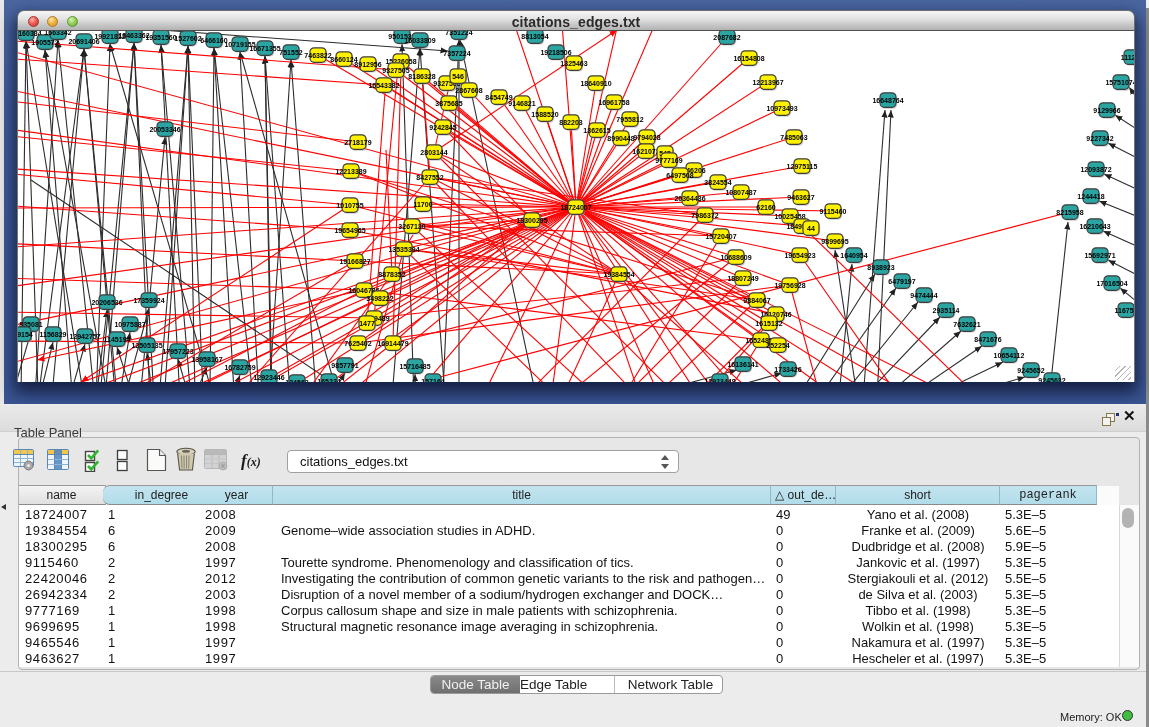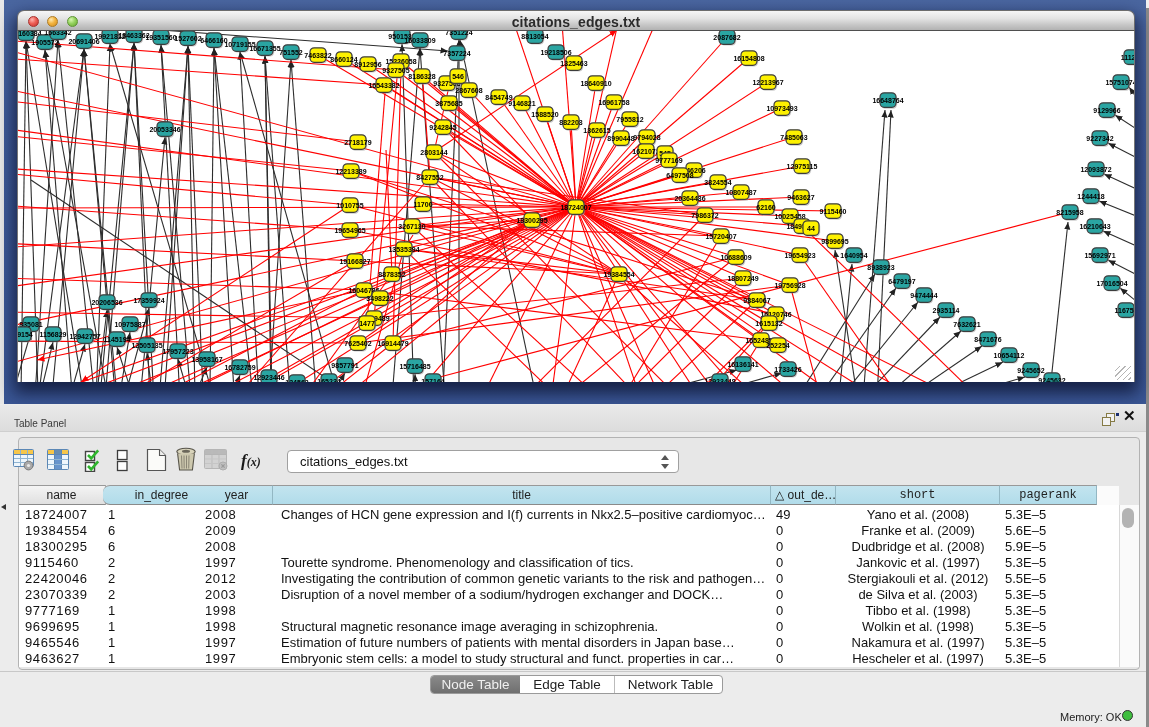--- a/index.html
+++ b/index.html
@@ -20,21 +20,21 @@
 #tl1 { left:9.5px; background:radial-gradient(circle at 35% 30%,#ffb3ae,#ee6056 45%,#d3403a 80%); border:1px solid #a8322e; }
 #tl2 { left:29px; background:radial-gradient(circle at 35% 30%,#ffe9b0,#f3b440 45%,#dd9a2b 80%); border:1px solid #ad7a24; }
 #tl3 { left:48.5px; background:radial-gradient(circle at 35% 30%,#d8f7b1,#96d35f 45%,#77b641 80%); border:1px solid #5e9434; }
 #canvas { left:0; top:21px; width:1118px; height:351px; background:#ffffff; overflow:hidden;
   border-left:1px solid #777; border-right:1px solid #777; }
 #grip { right:3px; bottom:2px; width:16px; height:14px;
   background:repeating-linear-gradient(135deg, transparent 0 3px, #b5b5b5 3px 4px); }
 #panel { left:0; top:404px; width:1146px; height:323px; background:#ececec; }
 #phead { left:0; top:405px; width:1146px; height:27px;
   background:linear-gradient(180deg,#e9e9e9,#dcdcdc); border-bottom:1px solid #cfcfcf; }
-#phead span { position:absolute; left:14px; top:13px; font-size:10px; color:#3a3a3a; }
+#phead span { position:absolute; left:14px; top:20px; font-size:13px; color:#3a3a3a; }
 #closex { left:1123px; top:407px; font-size:15px; font-weight:bold; color:#111; }
 #container { left:18px; top:437px; width:1122px; height:233px;
   background:#e7e7e7; border:1px solid #b3b3b3; border-radius:4px; }
 #tbl { left:19px; top:505px; width:1100px; height:162px; background:#fff; }
 .th { top:485px; height:20px; background:linear-gradient(180deg,#c3e4ef,#b1dcea);
   border-right:1px solid #93b7c3; border-top:1px solid #999; border-bottom:1px solid #8a8a8a;
   font-size:12px; color:#222; text-align:center; line-height:19px; white-space:nowrap; overflow:hidden; }
 .thg { background:linear-gradient(180deg,#f4f4f4,#e0e0e0); border-right:1px solid #b0b0b0; }
 .trow { left:0; width:1119px; height:16px; font-size:13px; color:#111; }
 .trow div { top:0; height:16px; line-height:15px; white-space:nowrap; overflow:hidden; }
@@ -45,21 +45,21 @@
 .c4 { left:776px; width:55px; }
 .c5 { left:836px; width:164px; text-align:center; }
 .c6 { left:1005px; width:90px; }
 #vscroll { left:1119px; top:505px; width:20px; height:162px; background:#fafafa; border-left:1px solid #d8d8d8; }
 #vthumb { left:1122px; top:508px; width:12px; height:20px; background:#b3b3b3; border-radius:6px; }
 #hr2 { left:0; top:671px; width:1146px; height:1px; background:#c8c8c8; }
 #tabs { left:430px; top:675px; width:293px; height:19px;
   border:1px solid #9a9a9a; border-radius:4px; background:#fff; font-size:13.5px; }
 #tab1 { left:0; top:0; width:89px; height:17px; border-radius:3px 0 0 3px;
   background:linear-gradient(180deg,#8a8a8a,#6f6f6f); color:#f0f0f0; text-align:center; line-height:17px; }
-#tab2 { left:89px; top:0; width:94px; height:17px; color:#222; text-align:center; line-height:17px; }
+#tab2 { left:89px; top:0; width:94px; height:17px; color:#222; text-align:left; line-height:17px; }
 #tab3 { left:183px; top:0; width:112px; height:17px; color:#222; text-align:center; line-height:17px; border-left:1px solid #bbb; }
 #status { left:1060px; top:711px; font-size:11px; color:#222; }
 #memdot { left:1122px; top:710px; width:11px; height:11px; border-radius:50%;
   background:#3fbe3f; border:1.5px solid #333; }
 .ti { position:absolute; top:453px; }
 #combo { left:287px; top:450px; width:392px; height:23px; background:#fff;
   border:1px solid #a0a0a0; border-radius:4px; font-size:13px; color:#111; line-height:21px; padding-left:12px; }
 </style></head>
 <body>
 <div id="lstrip"></div>
@@ -1086,37 +1086,37 @@
   <svg style="position:absolute; right:7px; top:3px;" width="12" height="16">
       <path d="M6 1 L10 6 H2 z" fill="#555"></path>
       <path d="M6 15 L10 10 H2 z" fill="#555"></path>
     </svg>
 </div>
 <div class="th thg" style="left:18.5px; width:87px;">name</div>
 <div class="th" style="left:103px; width:118px;border-radius:7px;">in_degree</div>
 <div class="th" style="left:201px; width:72px;">year</div>
 <div class="th" style="left:273px; width:498px;">title</div>
 <div class="th" style="left:771px; width:65px; text-align:left; padding-left:4px;">△ out_de…</div>
-<div class="th" style="left:836px; width:164px;font-family:Liberation Mono, monospace;">short</div>
+<div class="th" style="left:836px; width:164px;">short</div>
 <div class="th" style="left:1000px; width:97px;font-family:Liberation Mono, monospace;">pagerank</div>
 <div style="left:1097px; top:486px; width:22px; height:19px; background:#fbfbfb;"></div>
 <div id="tbl"></div>
 <div class="trow" style="top:507px">
     <div class="c0">18724007</div>
     <div class="c1">1</div>
     <div class="c2">2008</div>
-    <div class="c3">Changes of HCN gene expression and I(f) currents in Nkx2.5–positive cardiomyoc…</div>
     <div class="c4">49</div>
     <div class="c5">Yano et al. (2008)</div>
     <div class="c6">5.3E–5</div>
   </div>
 <div class="trow" style="top:523px">
     <div class="c0">19384554</div>
     <div class="c1">6</div>
     <div class="c2">2009</div>
+    <div class="c3">Genome–wide association studies in ADHD.</div>
     <div class="c4">0</div>
     <div class="c5">Franke et al. (2009)</div>
     <div class="c6">5.6E–5</div>
   </div>
 <div class="trow" style="top:539px">
     <div class="c0">18300295</div>
     <div class="c1">6</div>
     <div class="c2">2008</div>
     <div class="c4">0</div>
     <div class="c5">Dudbridge et al. (2008)</div>
@@ -1134,59 +1134,58 @@
 <div class="trow" style="top:571px">
     <div class="c0">22420046</div>
     <div class="c1">2</div>
     <div class="c2">2012</div>
     <div class="c3">Investigating the contribution of common genetic variants to the risk and pathogen…</div>
     <div class="c4">0</div>
     <div class="c5">Stergiakouli et al. (2012)</div>
     <div class="c6">5.5E–5</div>
   </div>
 <div class="trow" style="top:587px">
-    <div class="c0">23070339</div>
+    <div class="c0">26942334</div>
     <div class="c1">2</div>
     <div class="c2">2003</div>
     <div class="c3">Disruption of a novel member of a sodium/hydrogen exchanger and DOCK…</div>
     <div class="c4">0</div>
     <div class="c5">de Silva et al. (2003)</div>
     <div class="c6">5.3E–5</div>
   </div>
 <div class="trow" style="top:603px">
     <div class="c0">9777169</div>
     <div class="c1">1</div>
     <div class="c2">1998</div>
+    <div class="c3">Corpus callosum shape and size in male patients with schizophrenia.</div>
     <div class="c4">0</div>
     <div class="c5">Tibbo et al. (1998)</div>
     <div class="c6">5.3E–5</div>
   </div>
 <div class="trow" style="top:619px">
     <div class="c0">9699695</div>
     <div class="c1">1</div>
     <div class="c2">1998</div>
     <div class="c3">Structural magnetic resonance image averaging in schizophrenia.</div>
     <div class="c4">0</div>
     <div class="c5">Wolkin et al. (1998)</div>
     <div class="c6">5.3E–5</div>
   </div>
 <div class="trow" style="top:635px">
     <div class="c0">9465546</div>
     <div class="c1">1</div>
     <div class="c2">1997</div>
-    <div class="c3">Estimation of future numbers of patients with mental disorders in Japan base…</div>
     <div class="c4">0</div>
     <div class="c5">Nakamura et al. (1997)</div>
     <div class="c6">5.3E–5</div>
   </div>
 <div class="trow" style="top:651px">
     <div class="c0">9463627</div>
     <div class="c1">1</div>
     <div class="c2">1997</div>
-    <div class="c3">Embryonic stem cells: a model to study structural and funct. properties in car…</div>
     <div class="c4">0</div>
     <div class="c5">Hescheler et al. (1997)</div>
     <div class="c6">5.3E–5</div>
   </div>
 <div id="vscroll"></div>
 <div id="vthumb"></div>
 <div id="hr2"></div>
 <div id="tabs">
   <div id="tab1">Node Table</div>
     <div id="tab2">Edge Table</div>

